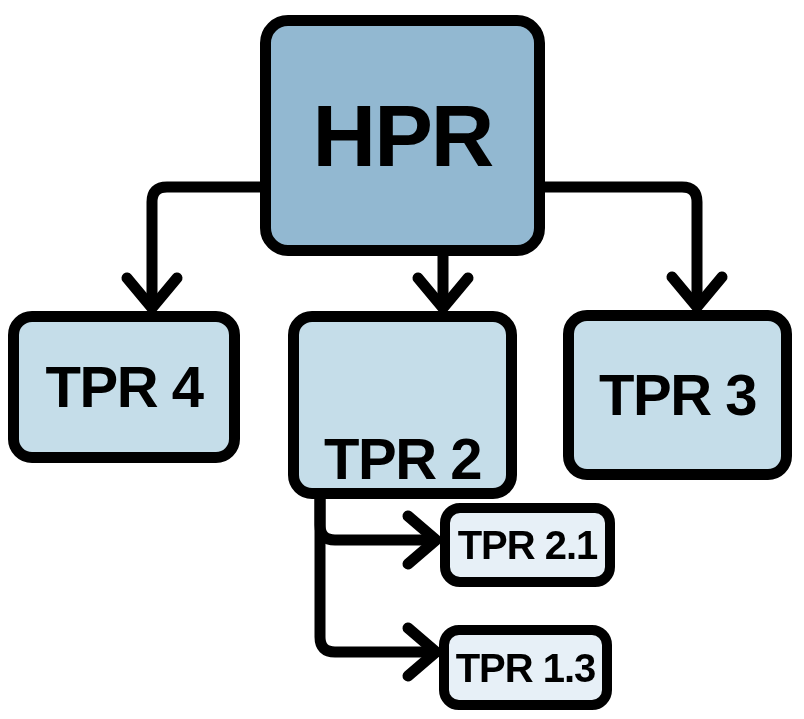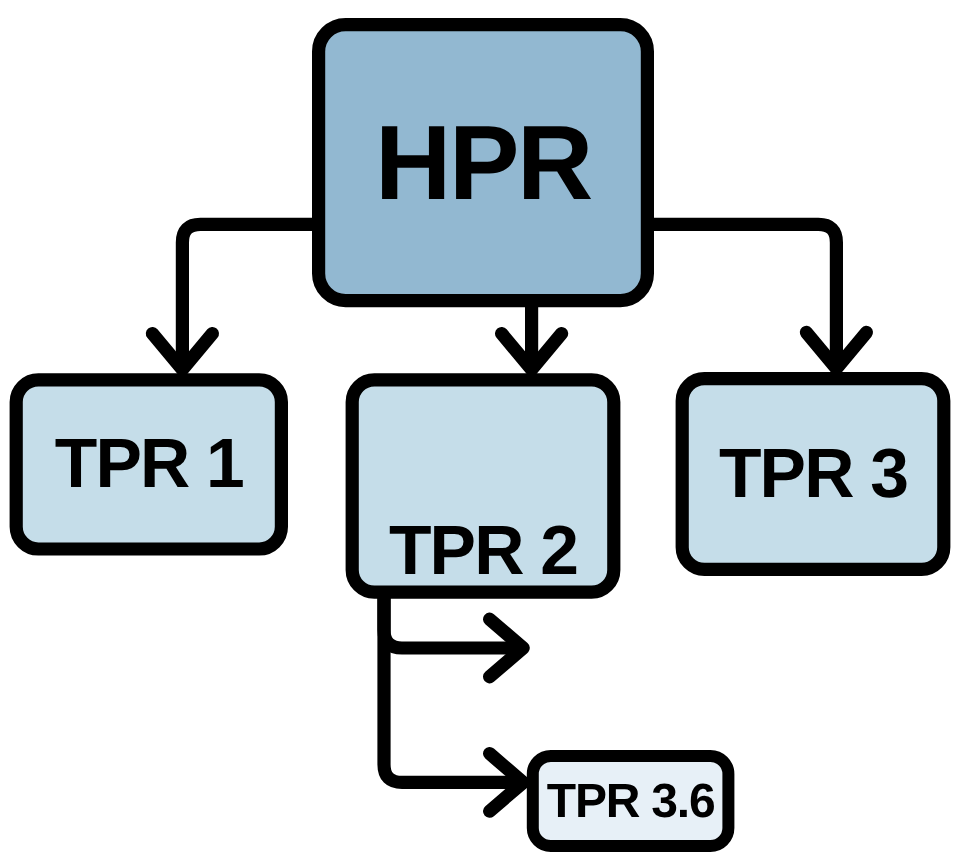--- a/index.html
+++ b/index.html
@@ -103,29 +103,32 @@
       <path class="edge-line" d="M 320 456 L 320 637 Q 320 652 335 652 L 429 652"></path>
       <path class="edge-head" d="M 408 628 L 436 652 L 408 676"></path>
     </g>
   </svg>
 
   <div class="node node--root" style="background-color: rgb(146, 184, 209);">
     <span>HPR</span>
   </div>
 
   <div class="node node--l2 node--tpr1" style="background-color: rgb(197, 221, 233);">
-    <span>TPR 1</span>
+    <span>TPR 4</span>
   </div>
 
   <div class="node node--l2 node--tpr2" style="background-color: rgb(197, 221, 233);">
     <span>TPR 2</span>
   </div>
 
   <div class="node node--l2 node--tpr3" style="background-color: rgb(197, 221, 233);">
     <span>TPR 3</span>
   </div>
 
+  <div class="node node--l3 node--tpr21" style="background-color: rgb(231, 240, 247);">
+    <span>TPR 2.1</span>
+  </div>
 
   <div class="node node--l3 node--tpr22" style="background-color: rgb(231, 240, 247);">
-    <span>TPR 3.6</span>
+    <span>TPR 1.3</span>
   </div>
 
 </div>
 
 </body></html>

